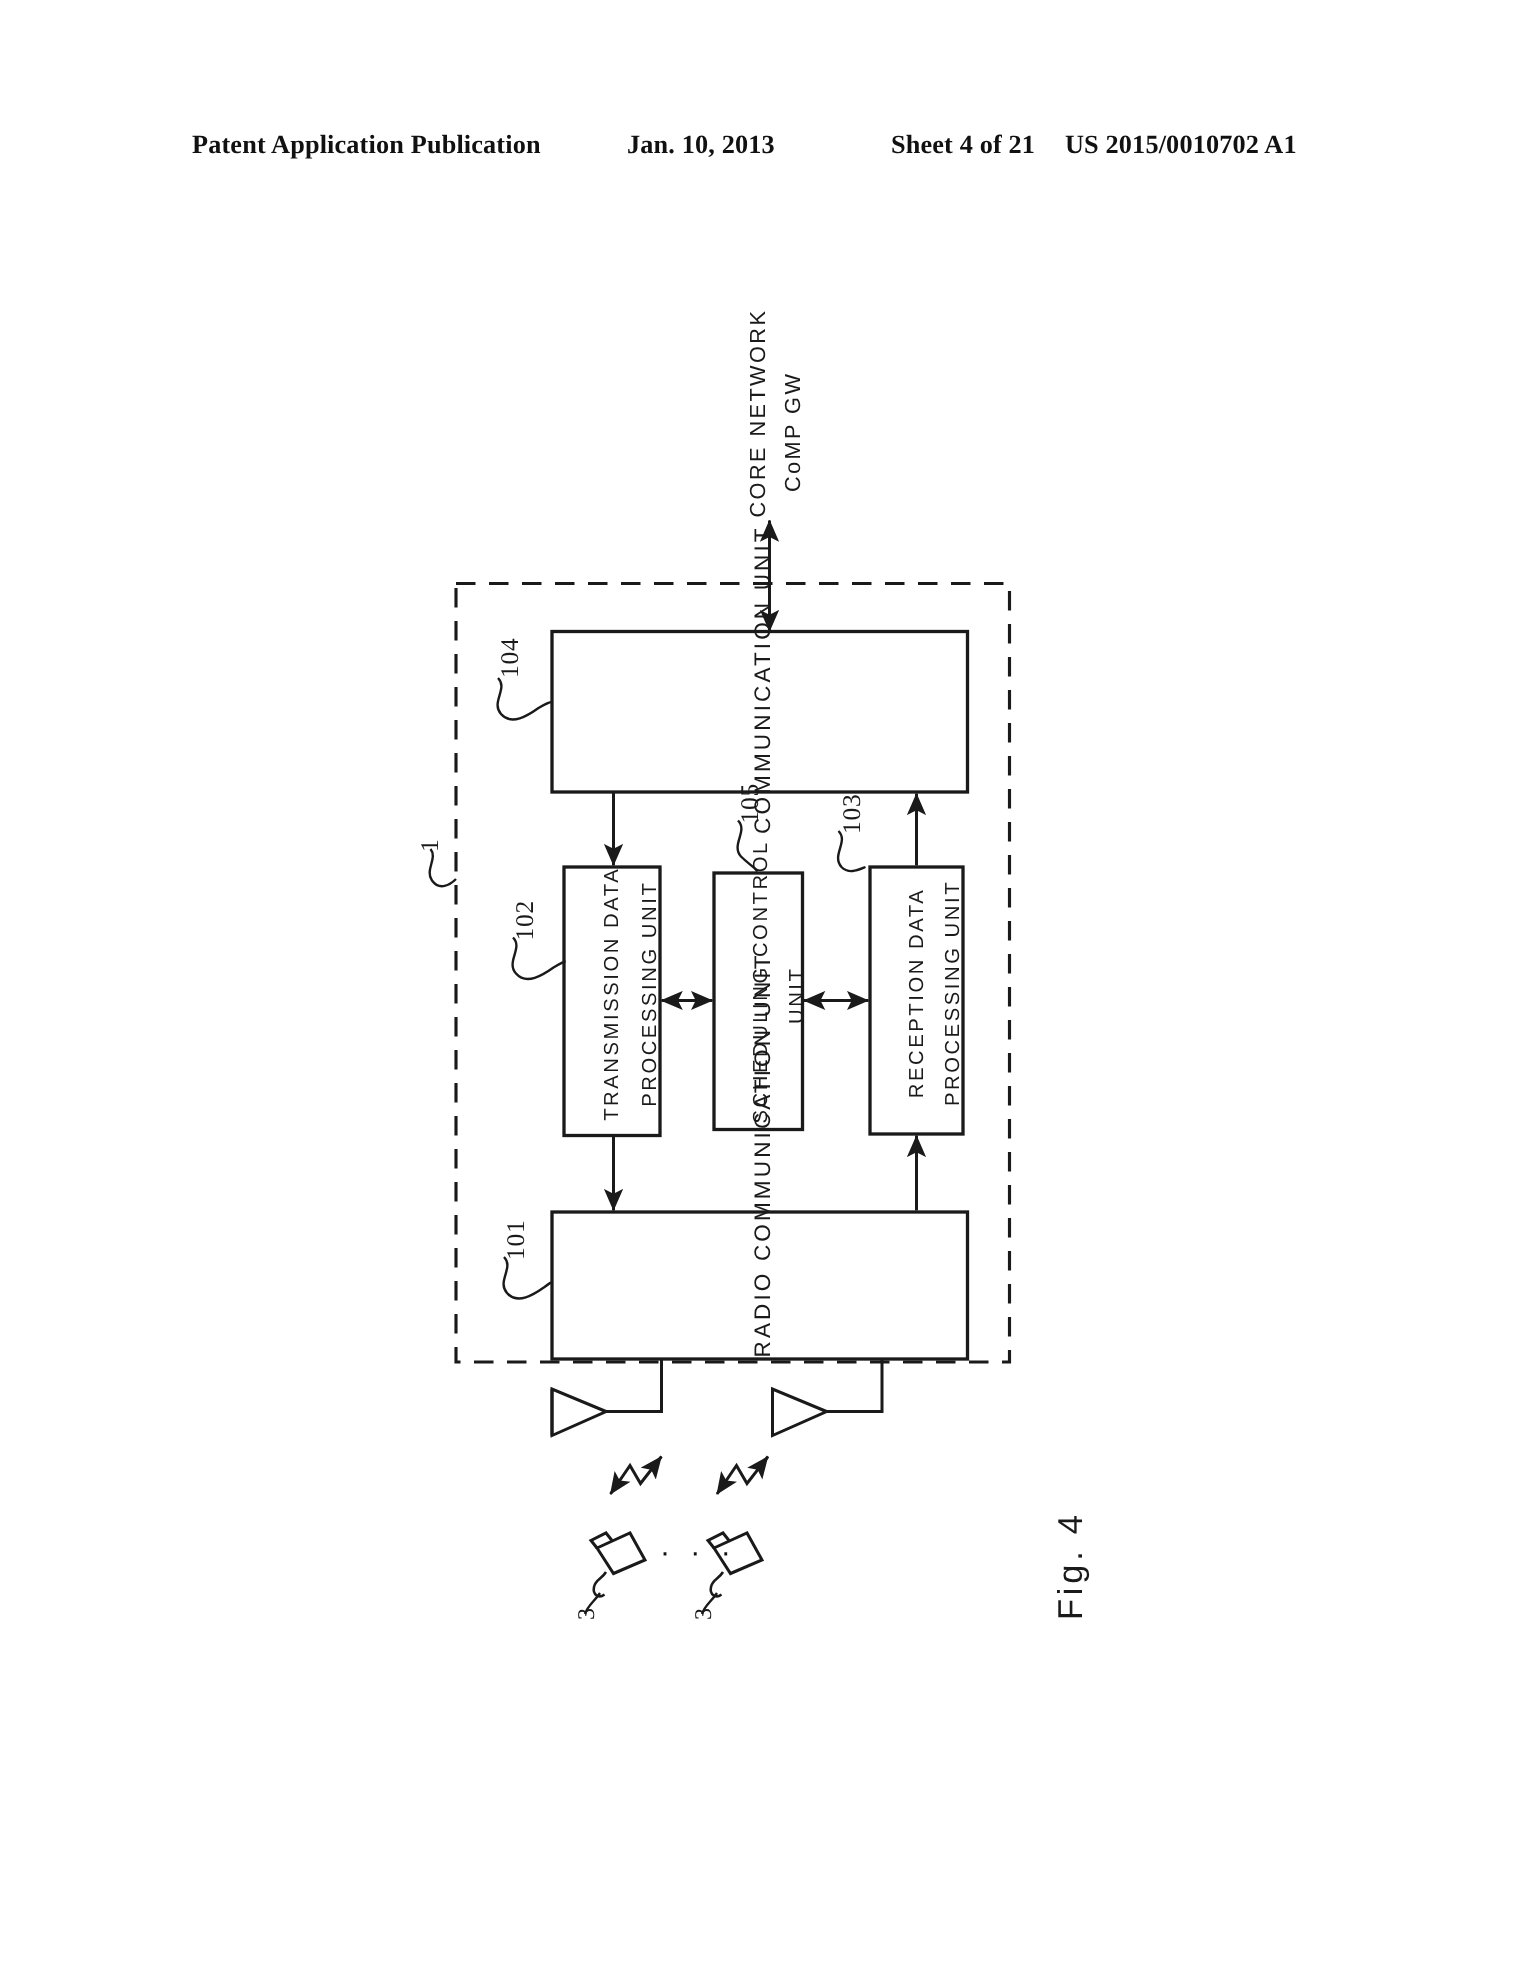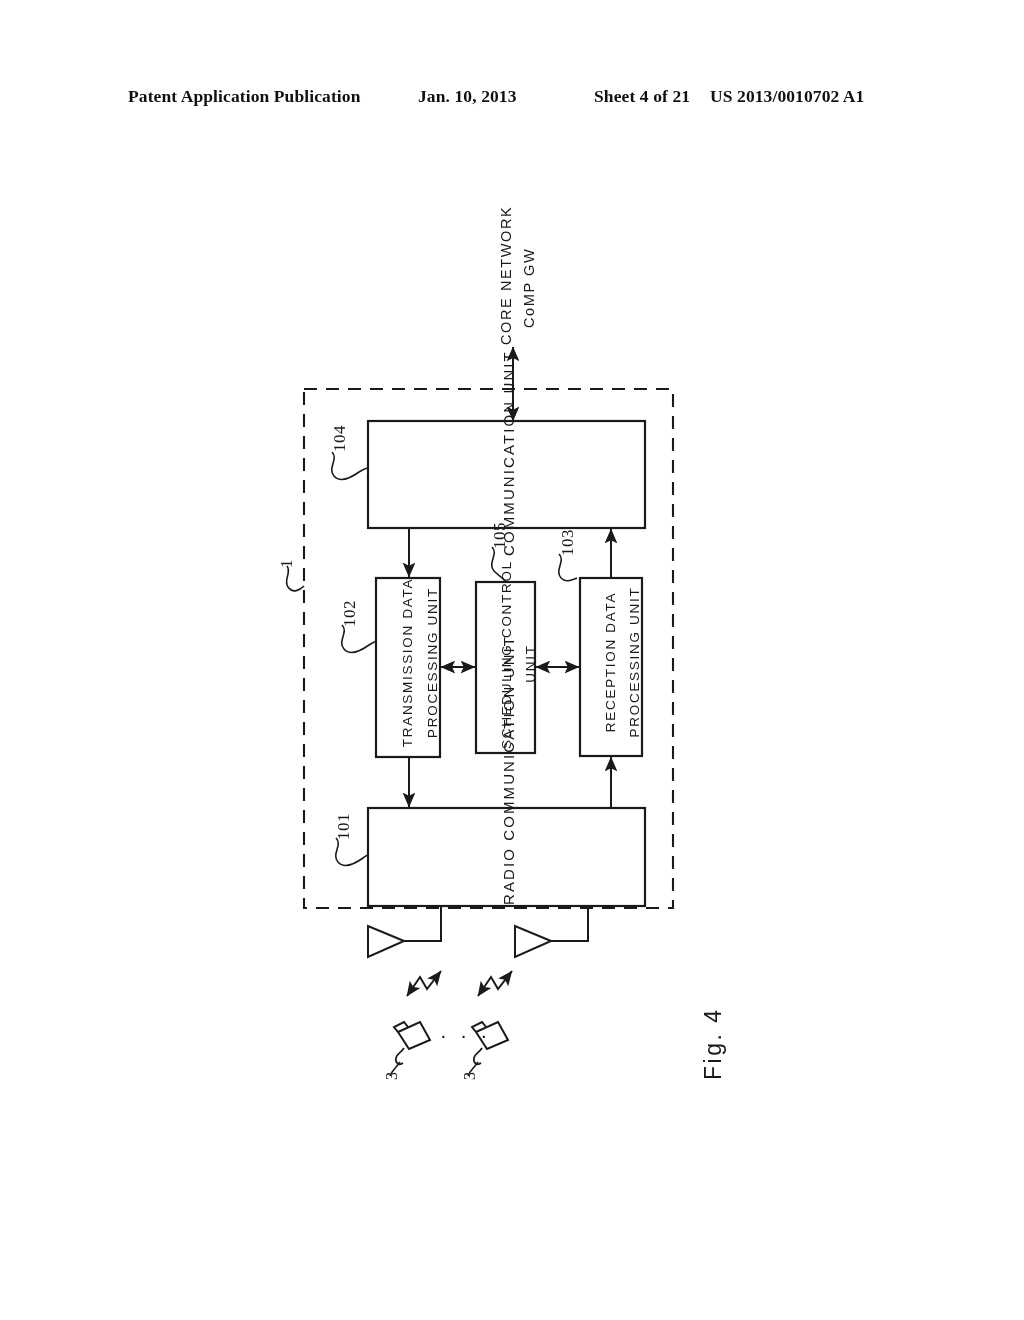--- a/index.html
+++ b/index.html
@@ -123,21 +123,21 @@
     color: #111;
   }
 </style>
 </head>
 <body>
 
 <div class="page-header">
   <span class="hdr-pub">Patent Application Publication</span>
   <span class="hdr-date">Jan. 10, 2013</span>
   <span class="hdr-sheet">Sheet 4 of 21</span>
-  <span class="hdr-patno">US 2013/0010702 A1</span>
+  <span class="hdr-patno">US 2015/0010702 A1</span>
 </div>
 
 <div class="drawing">
 
   <svg width="1024" height="1320" viewBox="0 0 1024 1320">
     <defs>
       <marker id="arrowEnd" markerWidth="9" markerHeight="9" refX="7.2" refY="3.2" orient="auto" markerUnits="strokeWidth">
         <path d="M0,0 L7.4,3.2 L0,6.4 L1.6,3.2 z" fill="#1a1a1a"></path>
       </marker>
       <marker id="arrowStart" markerWidth="9" markerHeight="9" refX="0.3" refY="3.2" orient="auto" markerUnits="strokeWidth">

